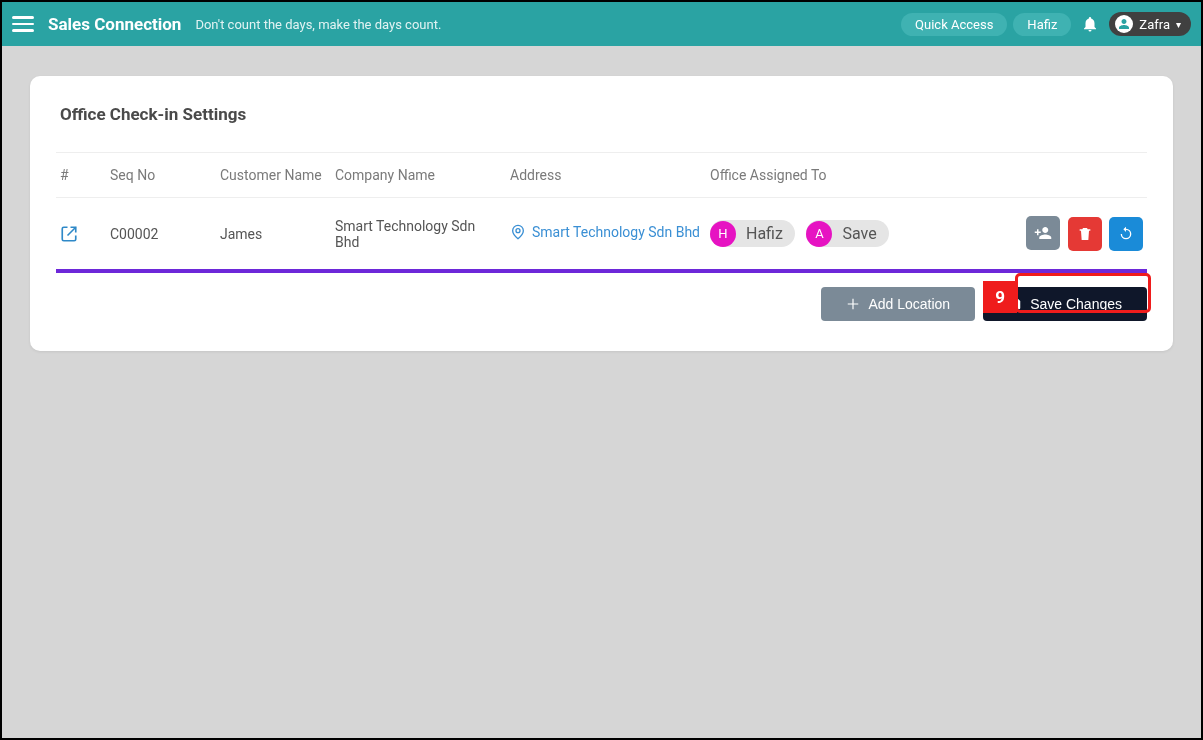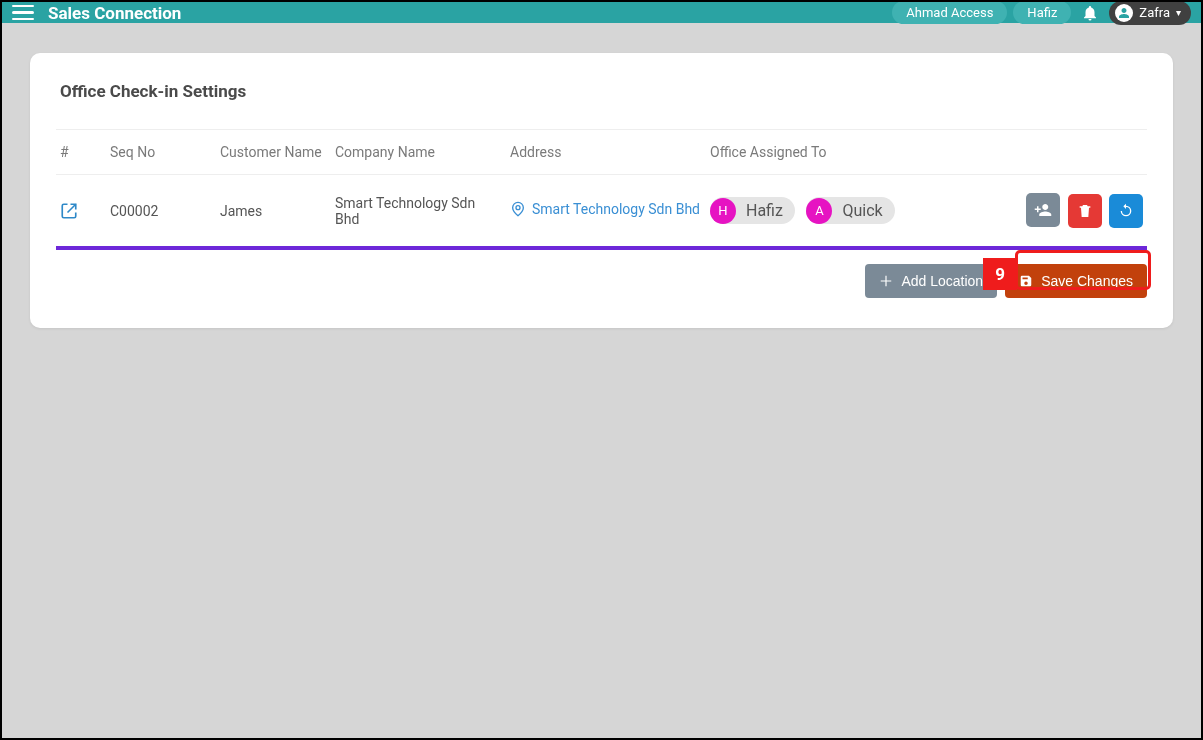--- a/index.html
+++ b/index.html
@@ -1,17 +1,17 @@
 <!DOCTYPE html>
 <html><head>
 <meta charset="utf-8">
 <style>
 * { box-sizing: border-box; margin: 0; padding: 0; }
 body { font-family: -apple-system, BlinkMacSystemFont, "Segoe UI", Roboto, Arial, sans-serif; background:#d6d6d6; width:1203px; height:740px; overflow:hidden; border:2px solid #000; }
-.topbar { background:#2aa3a3; height:21px; display:flex; align-items:center; padding:0 10px; color:#fff; }
+.topbar { background:#2aa3a3; height:44px; display:flex; align-items:center; padding:0 10px; color:#fff; }
 .hamburger { width:22px; height:22px; display:flex; flex-direction:column; justify-content:center; gap:4px; cursor:pointer; margin-right:14px;}
 .hamburger span{display:block;height:2.5px;background:#fff;border-radius:2px;}
 .brand { font-weight:700; font-size:17px; margin-right:14px;}
 .tagline { font-size:13px; color:#e2f3f3; }
 .spacer{flex:1;}
 .pill{background:#3fb2b2;border-radius:14px;padding:4px 14px;font-size:13px;color:#fff;margin-left:6px;cursor:pointer;}
 .bell{margin:0 10px;cursor:pointer;}
 .user-pill{display:flex;align-items:center;background:#404040;border-radius:14px;padding:3px 10px 3px 6px;cursor:pointer;}
 .user-pill .av{width:18px;height:18px;border-radius:50%;background:#fff;display:flex;align-items:center;justify-content:center;margin-right:6px;}
 .user-pill .nm{font-size:13px;margin-right:6px;}
@@ -34,40 +34,41 @@
 .addr-link{color:#3a8fd4;cursor:pointer;display:inline-flex;align-items:center;}
 .pin{color:#3a8fd4;margin-right:6px;}
 .chip{display:inline-flex;align-items:center;background:#e5e5e5;border-radius:14px;padding:0;margin-right:8px;}
 .chip .ball{width:26px;height:26px;border-radius:50%;background:#e613c2;color:#fff;font-size:13px;font-weight:400;display:flex;align-items:center;justify-content:center;}
 .chip .lbl{padding:4px 12px 4px 10px;color:#555;font-size:16px;}
 .iconbtn{width:34px;height:34px;border-radius:5px;border:none;display:inline-flex;align-items:center;justify-content:center;cursor:pointer;margin-left:4px;color:#fff;}
 .iconbtn.gray{background:#7b8a97;}
 .iconbtn.red{background:#e53935;}
 .iconbtn.blue{background:#1a8bd8;}
 .footer-row{display:flex;justify-content:flex-end;align-items:center;padding-top:14px;position:relative;}
-.btn{border:none;border-radius:4px;padding:9px 14px;font-size:14px;color:#fff;display:inline-flex;align-items:center;cursor:pointer;margin-left:8px;}
+.btn{border:none;border-radius:4px;padding:9px 25px;font-size:14px;color:#fff;display:inline-flex;align-items:center;cursor:pointer;margin-left:8px;}
 .btn .ic{margin-right:8px;}
 .btn-add{background:#7b8a97;}
-.btn-save{background:#c2410c;}
+.btn-save{background:#0f172a;}
 .callout{position:absolute;right:130px;top:8px;background:#ef1c1c;color:#fff;font-weight:700;font-size:17px;padding:6px 12px;z-index:3;}
 .highlight-box{position:absolute;right:-4px;top:0px;border:3px solid #ef1c1c;border-radius:5px;width:136px;height:40px;z-index:2;pointer-events:none;}
 svg{display:block;}
 </style>
 </head>
 <body>
 
 <div class="topbar">
   <div class="hamburger">
       <span></span>
       <span></span>
       <span></span>
     </div>
   <div class="brand">Sales Connection</div>
+  <div class="tagline">Don't count the days, make the days count.</div>
   <div class="spacer"></div>
-  <div class="pill">Ahmad Access</div>
+  <div class="pill">Quick Access</div>
   <div class="pill">Hafiz</div>
   <div class="bell">
     <svg width="18" height="18" viewBox="0 0 24 24" fill="#fff">
         <path d="M12 22a2 2 0 0 0 2-2h-4a2 2 0 0 0 2 2zm6-6V11c0-3.07-1.63-5.64-4.5-6.32V4a1.5 1.5 0 0 0-3 0v.68C7.63 5.36 6 7.92 6 11v5l-2 2v1h16v-1l-2-2z"></path>
       </svg>
   </div>
   <div class="user-pill">
     <div class="av">
       <svg width="12" height="12" viewBox="0 0 24 24" fill="#2aa3a3">
           <path d="M12 12c2.7 0 5-2.3 5-5s-2.3-5-5-5-5 2.3-5 5 2.3 5 5 5zm0 2c-3.3 0-10 1.7-10 5v3h20v-3c0-3.3-6.7-5-10-5z"></path>
@@ -119,21 +120,21 @@
               <span>Smart Technology Sdn Bhd</span>
             </span>
           </td>
           <td>
             <span class="chip">
               <span class="ball">H</span>
               <span class="lbl">Hafiz</span>
             </span>
             <span class="chip">
               <span class="ball">A</span>
-              <span class="lbl">Quick</span>
+              <span class="lbl">Save</span>
             </span>
           </td>
           <td style="text-align:right;">
             <button class="iconbtn gray">
               <svg width="18" height="18" viewBox="0 0 24 24" fill="#fff">
                   <path d="M15 12c2.2 0 4-1.8 4-4s-1.8-4-4-4-4 1.8-4 4 1.8 4 4 4zm-9-2V7H4v3H1v2h3v3h2v-3h3v-2H6zm9 4c-2.7 0-8 1.3-8 4v2h16v-2c0-2.7-5.3-4-8-4z"></path>
                 </svg>
             </button>
             <button class="iconbtn red">
               <svg width="16" height="16" viewBox="0 0 24 24" fill="#fff">

